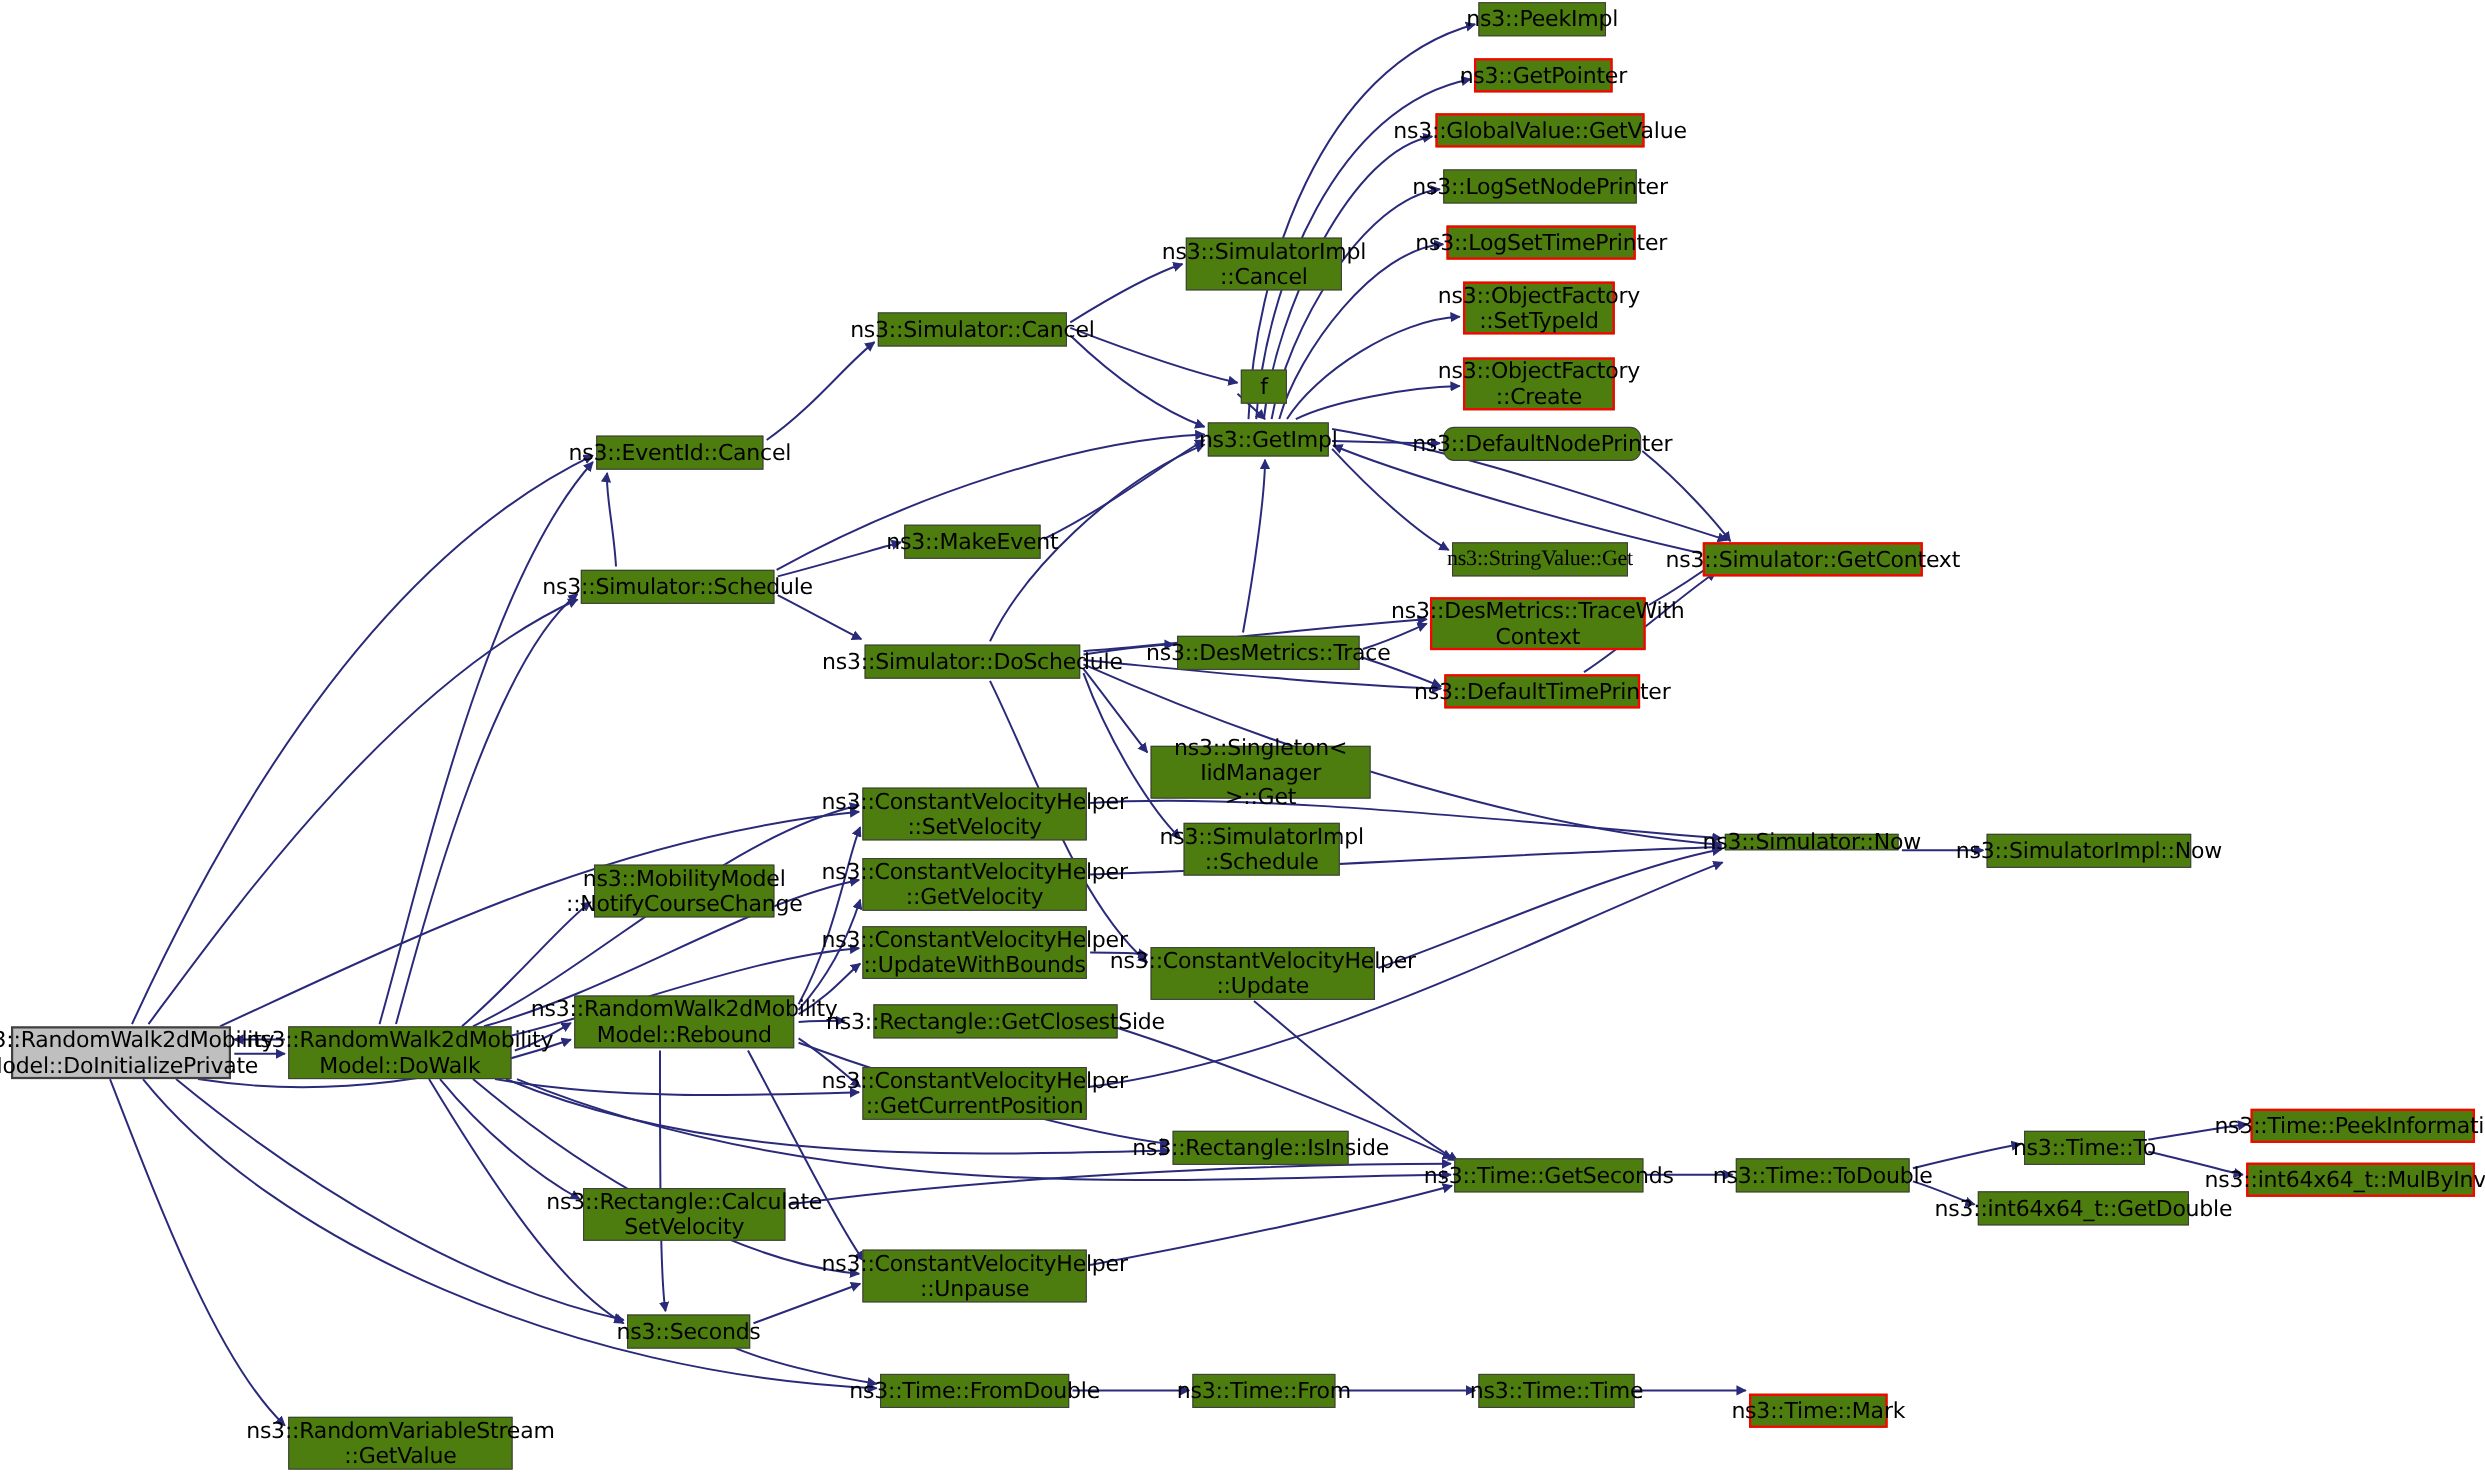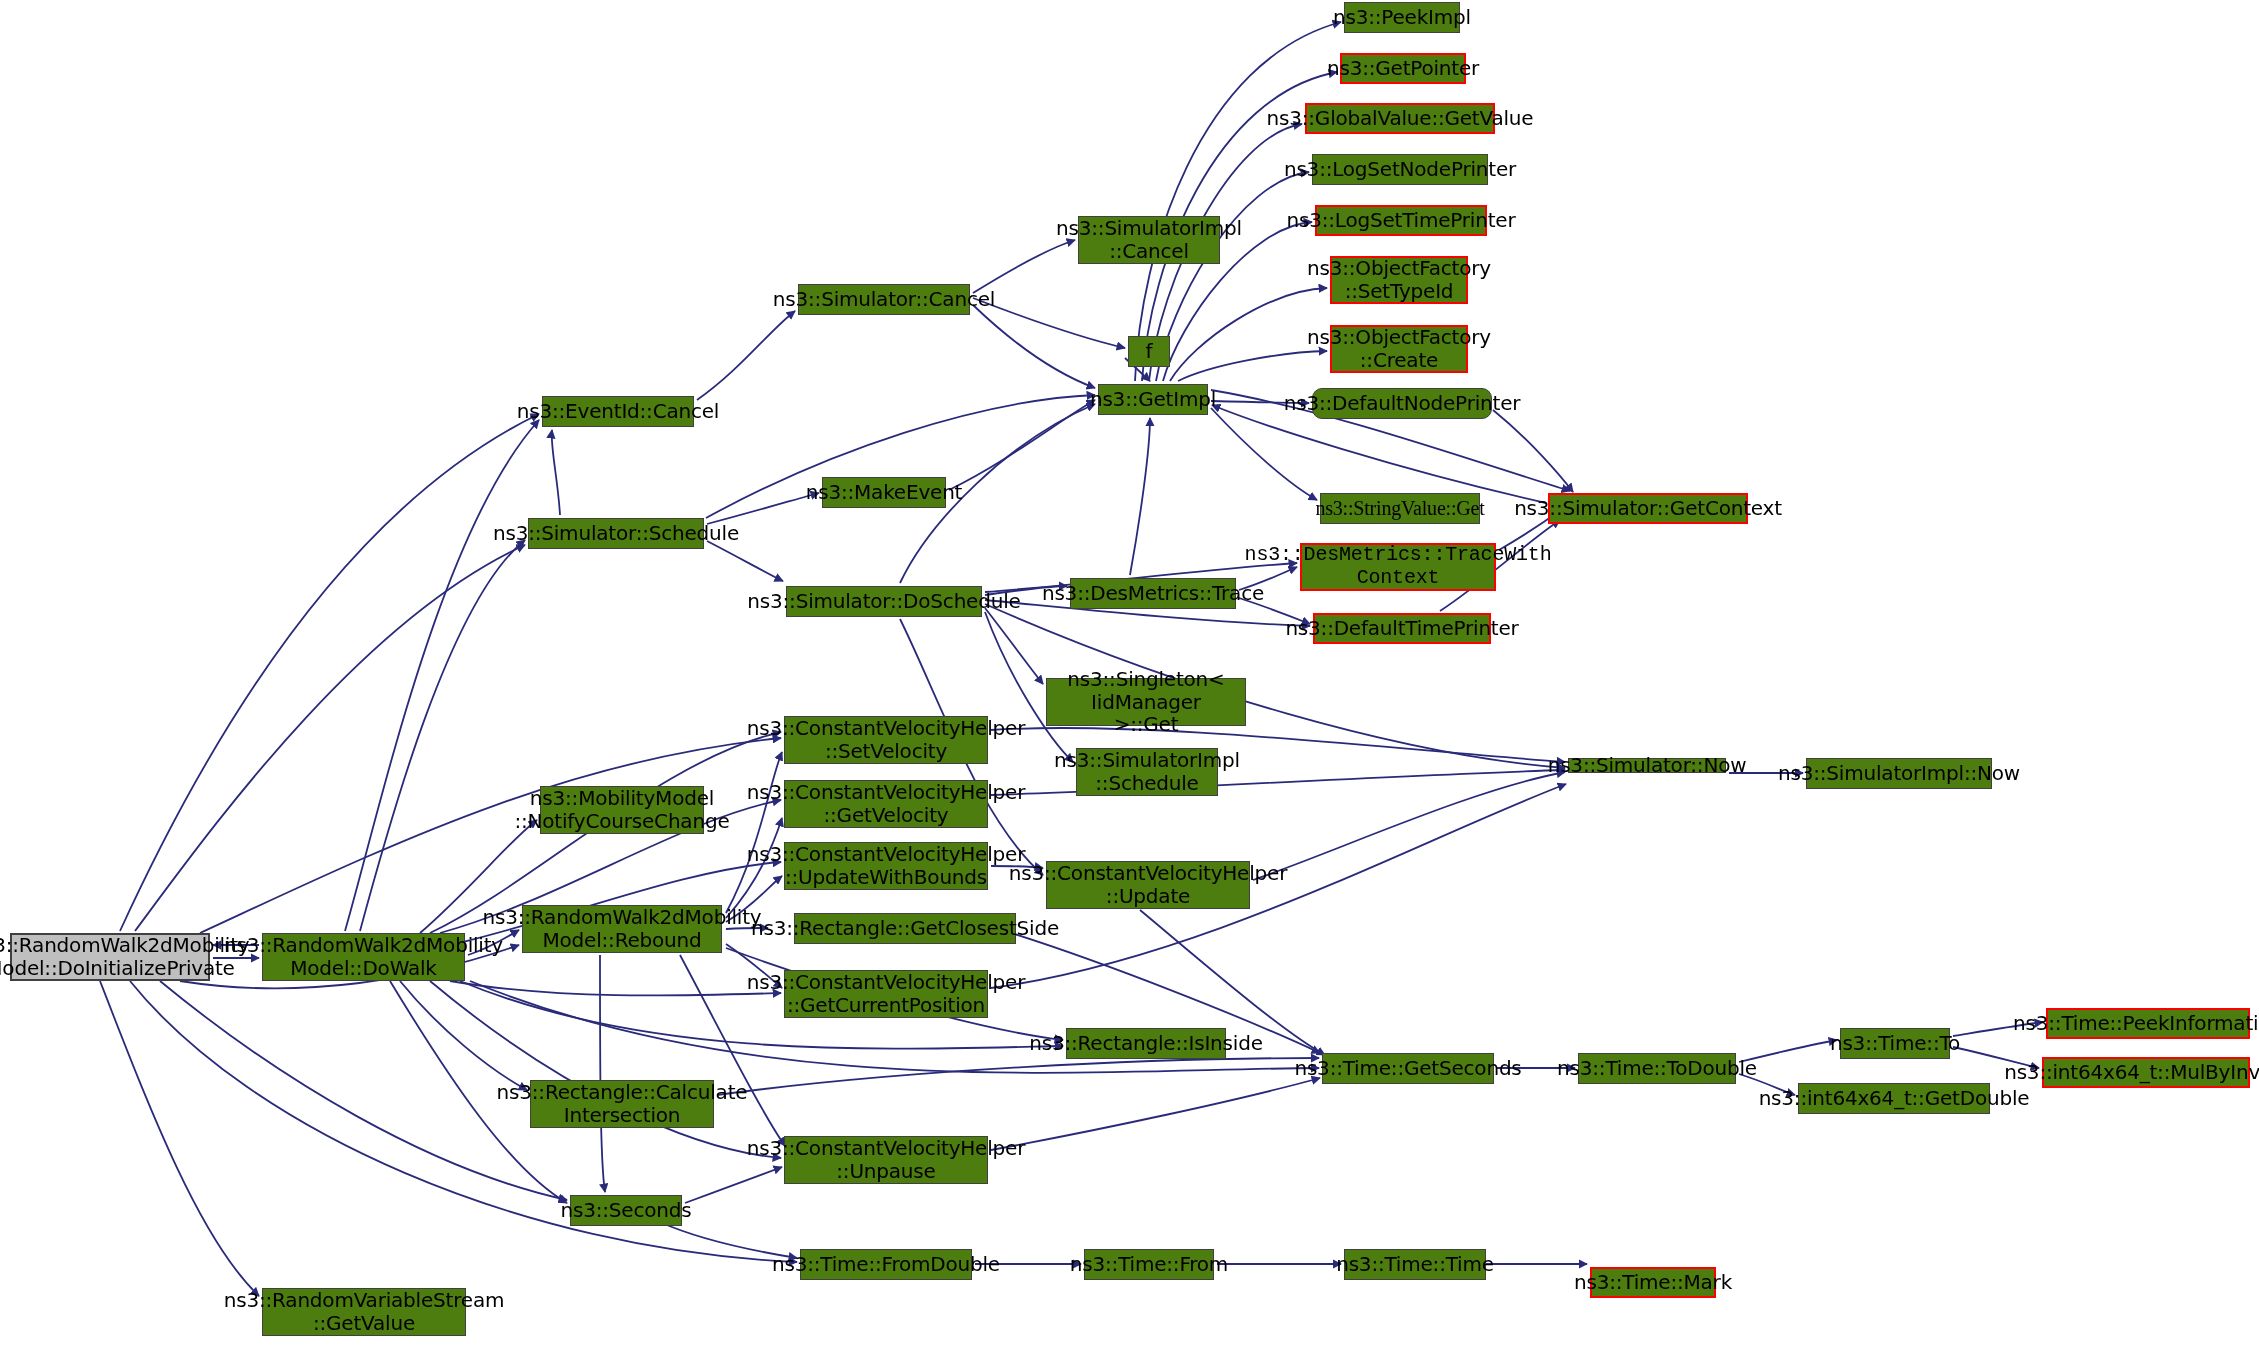--- a/index.html
+++ b/index.html
@@ -165,21 +165,21 @@
       <div class="node red" style="left: 1340px; top: 53px; width: 126px; height: 31px;">ns3::GetPointer</div>
       <div class="node red" style="left: 1305px; top: 103px; width: 190px; height: 31px;">ns3::GlobalValue::GetValue</div>
       <div class="node" style="left: 1312px; top: 154px; width: 176px; height: 31px;">ns3::LogSetNodePrinter</div>
       <div class="node red" style="left: 1315px; top: 205px; width: 172px; height: 31px;">ns3::LogSetTimePrinter</div>
       <div class="node red" style="left: 1330px; top: 256px; width: 138px; height: 48px;">ns3::ObjectFactory
 ::SetTypeId</div>
       <div class="node red" style="left: 1330px; top: 325px; width: 138px; height: 48px;">ns3::ObjectFactory
 ::Create</div>
       <div class="node" style="left: 1312px; top: 388px; width: 180px; height: 31px; border-radius: 10px;">ns3::DefaultNodePrinter</div>
       <div class="node" style="left: 1320px; top: 493px; width: 160px; height: 31px; font-family: Liberation Serif, serif;">ns3::StringValue::Get</div>
-      <div class="node red" style="left: 1300px; top: 543px; width: 196px; height: 48px; font-family: Liberation Mono, monospace;">ns3::DesMetrics::TraceWith
+      <div class="node red" style="left: 1300px; top: 543px; width: 196px; height: 48px;">ns3::DesMetrics::TraceWith
 Context</div>
       <div class="node red" style="left: 1313px; top: 613px; width: 178px; height: 31px;">ns3::DefaultTimePrinter</div>
       <div class="node red" style="left: 1548px; top: 493px; width: 200px; height: 31px;">ns3::Simulator::GetContext</div>
       <div class="node" style="left: 1070px; top: 578px; width: 166px; height: 31px;">ns3::DesMetrics::Trace</div>
       <div class="node" style="left: 1046px; top: 678px; width: 200px; height: 48px;">ns3::Singleton&lt; IidManager
 &gt;::Get</div>
       <div class="node" style="left: 1076px; top: 748px; width: 142px; height: 48px;">ns3::SimulatorImpl
 ::Schedule</div>
       <div class="node" style="left: 784px; top: 716px; width: 204px; height: 48px;">ns3::ConstantVelocityHelper
 ::SetVelocity</div>
@@ -191,21 +191,21 @@
 ::NotifyCourseChange</div>
       <div class="node" style="left: 522px; top: 905px; width: 200px; height: 48px;">ns3::RandomWalk2dMobility
 Model::Rebound</div>
       <div class="node" style="left: 794px; top: 913px; width: 222px; height: 31px;">ns3::Rectangle::GetClosestSide</div>
       <div class="node" style="left: 784px; top: 970px; width: 204px; height: 48px;">ns3::ConstantVelocityHelper
 ::GetCurrentPosition</div>
       <div class="node" style="left: 1046px; top: 861px; width: 204px; height: 48px;">ns3::ConstantVelocityHelper
 ::Update</div>
       <div class="node" style="left: 1066px; top: 1028px; width: 160px; height: 31px;">ns3::Rectangle::IsInside</div>
       <div class="node" style="left: 530px; top: 1080px; width: 184px; height: 48px;">ns3::Rectangle::Calculate
-Intersection</div>
+SetVelocity</div>
       <div class="node" style="left: 784px; top: 1136px; width: 204px; height: 48px;">ns3::ConstantVelocityHelper
 ::Unpause</div>
       <div class="node" style="left: 570px; top: 1195px; width: 112px; height: 31px;">ns3::Seconds</div>
       <div class="node" style="left: 800px; top: 1249px; width: 172px; height: 31px;">ns3::Time::FromDouble</div>
       <div class="node" style="left: 1084px; top: 1249px; width: 130px; height: 31px;">ns3::Time::From</div>
       <div class="node" style="left: 1344px; top: 1249px; width: 142px; height: 31px;">ns3::Time::Time</div>
       <div class="node red" style="left: 1590px; top: 1249px; width: 126px; height: 31px; margin-top: 18px;">ns3::Time::Mark</div>
       <div class="node" style="left: 1322px; top: 1053px; width: 172px; height: 31px;">ns3::Time::GetSeconds</div>
       <div class="node" style="left: 1578px; top: 1053px; width: 158px; height: 31px;">ns3::Time::ToDouble</div>
       <div class="node" style="left: 1840px; top: 1028px; width: 110px; height: 31px;">ns3::Time::To</div>

